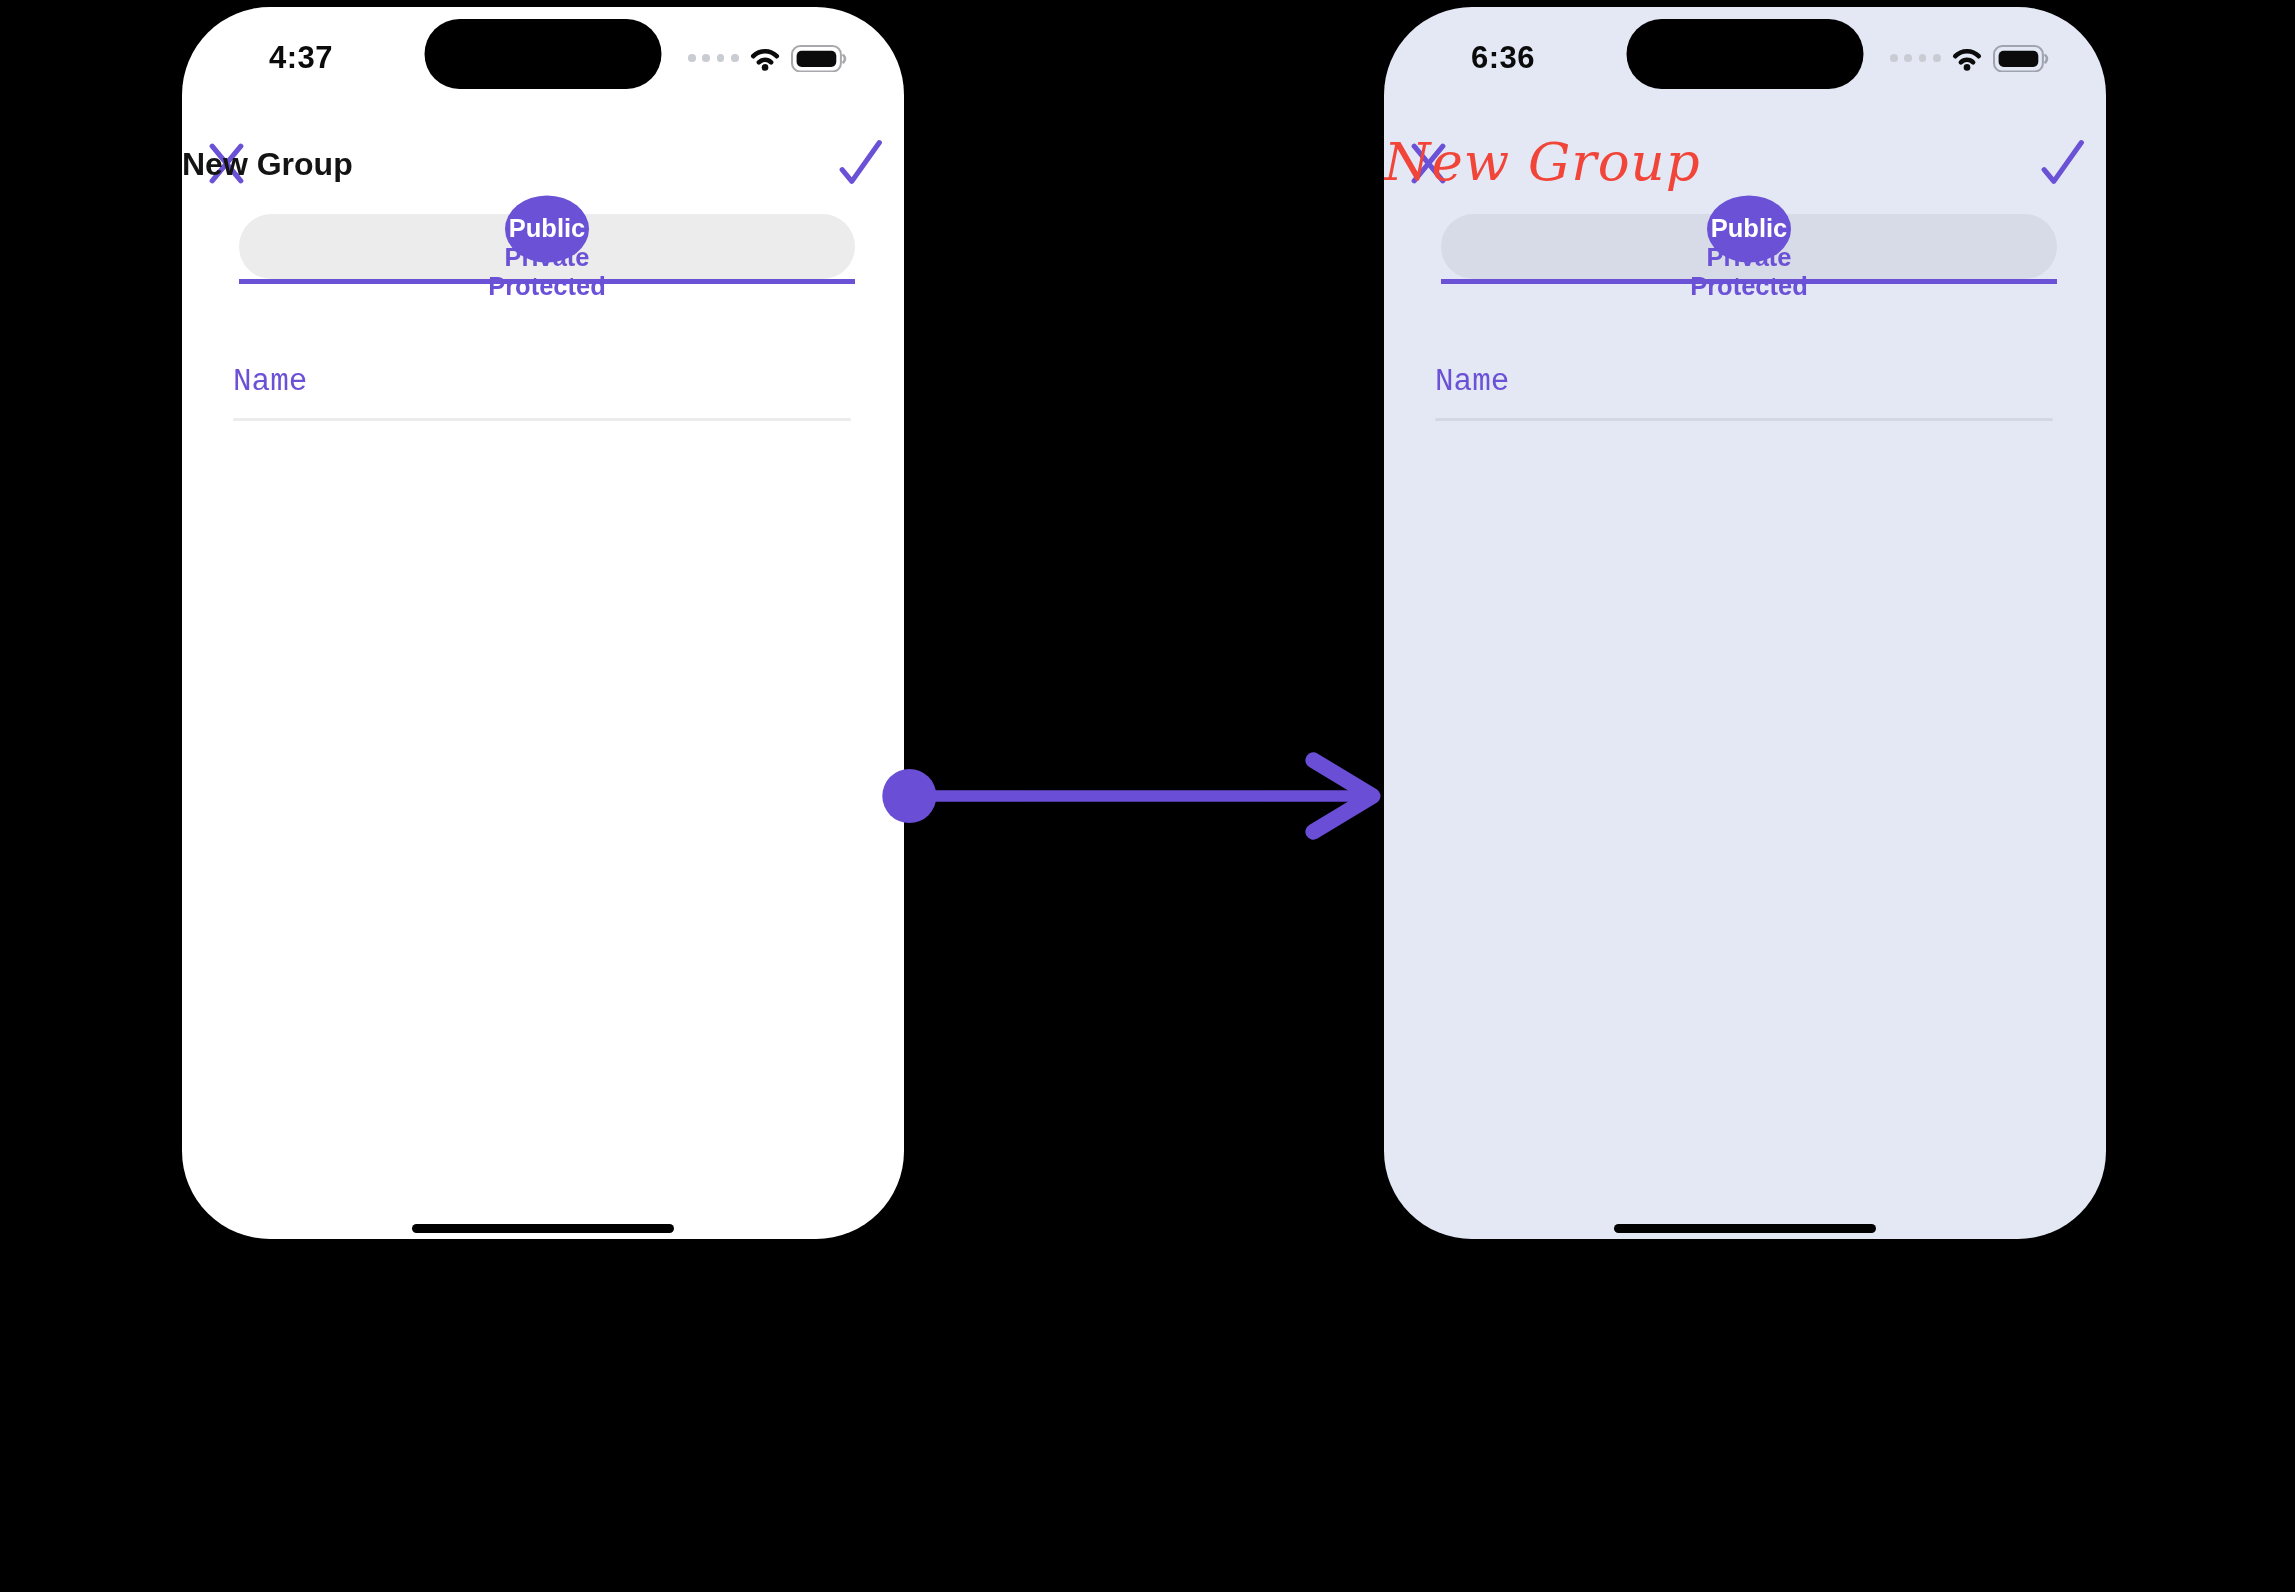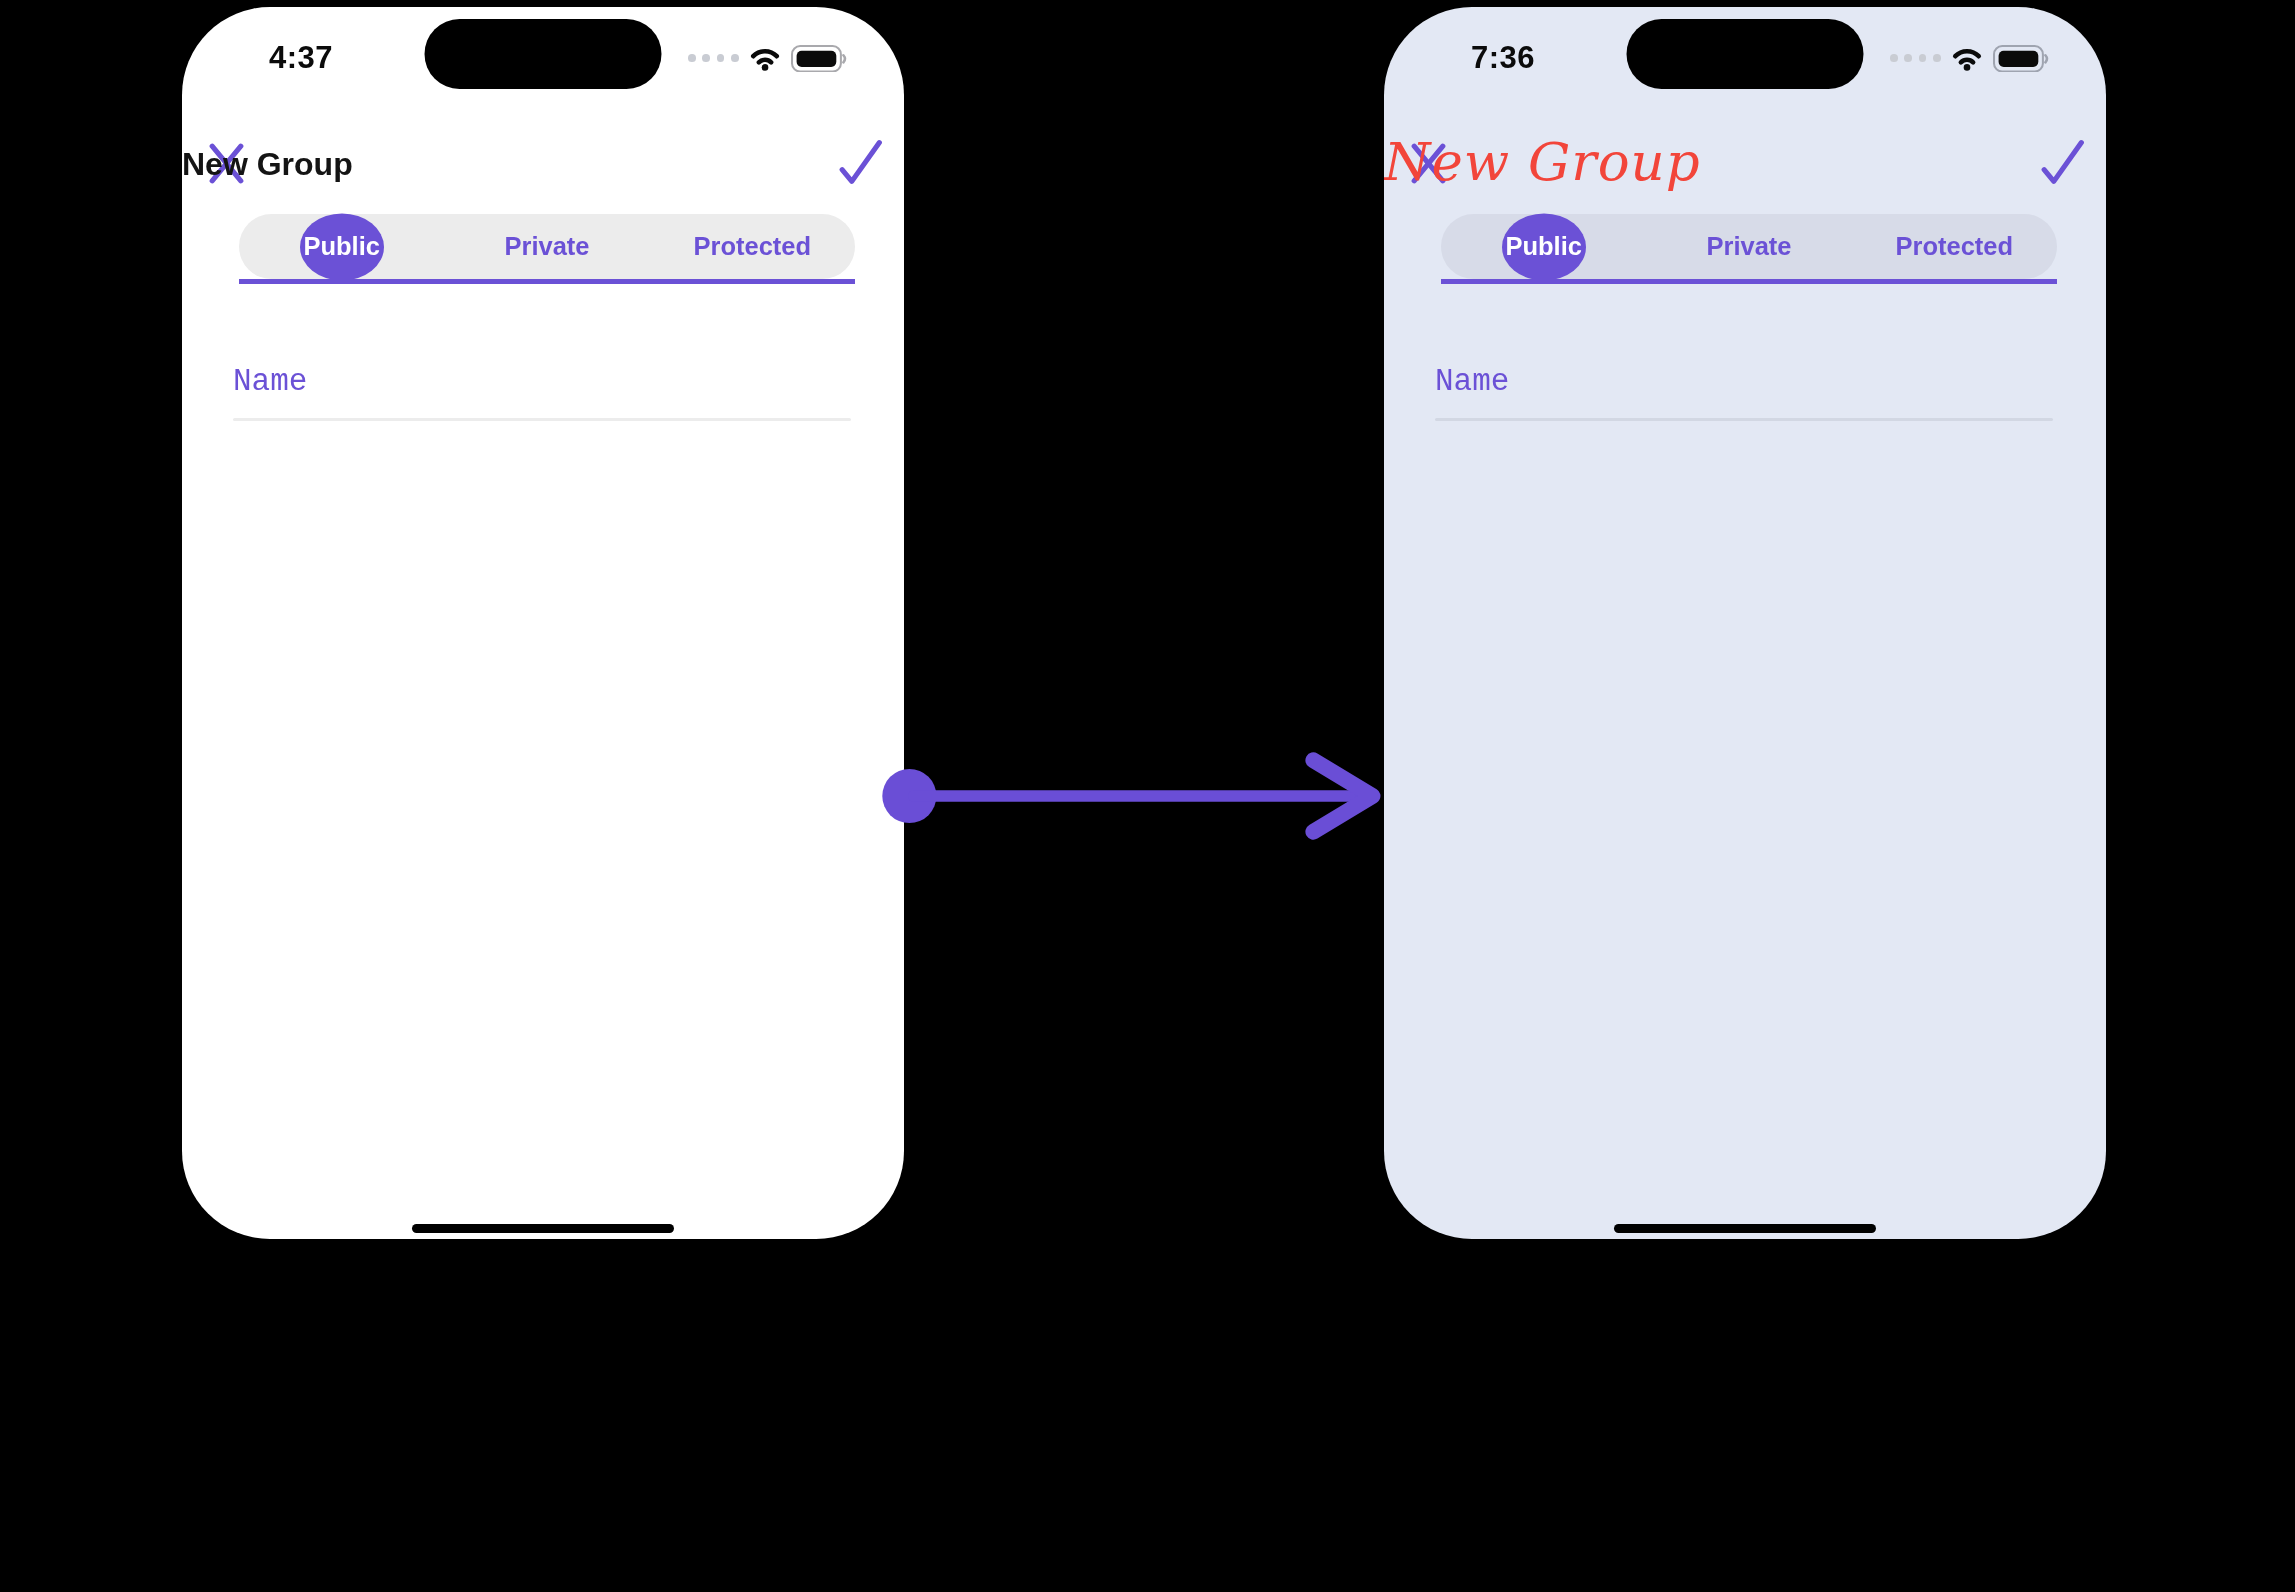--- a/index.html
+++ b/index.html
@@ -28,21 +28,21 @@
   .nav-close { position:absolute; left:25.5px; top:134px; width:37px; height:45px; }
   .nav-title { position:absolute; left:0; top:139px; width:100%; 
                font-size:32px; font-weight:600; color:#141414; }
   .phone--right .nav-title { font-family:"DejaVu Serif", serif; font-style:italic;
                font-weight:400; font-size:53px; color:#f2453a; top:124px;
                letter-spacing:1px; }
   .nav-confirm { position:absolute; right:21.4px; top:132px; width:44px; height:48px; }
 
   
   .segmented { position:absolute; left:57px; top:207px; width:616px; height:65px;
-               border-radius:33px; background:#ececec; display:flex; }
+               border-radius:33px; background:#ececec; display:flex;flex-direction:column; }
   .phone--right .segmented { background:#d7dbe8; }
   .segment { flex:1; position:relative; display:flex; align-items:center;
              justify-content:center; font-size:25.5px; font-weight:600;
              color:#6b51d6; cursor:pointer; }
   .segment .bubble { position:absolute; left:50%; top:50%;
              transform:translate(-50%,-50%); width:84px; height:67px;
              border-radius:50%; background:#6b51d6; }
   .segment .seg-label { position:relative; z-index:1; }
   .segment--selected .seg-label { color:#ffffff; }
   .segmented-underline { position:absolute; left:57px; top:272px; width:616px;
@@ -132,21 +132,21 @@
   </div>
 
   <svg class="transition-arrow" width="526" height="92" viewBox="0 0 1030 180">
     <circle cx="81" cy="90" r="53" fill="#6a4ed6"></circle>
     <line x1="90" y1="90" x2="950" y2="90" stroke="#6a4ed6" stroke-width="23" stroke-linecap="round"></line>
     <polyline points="872,20 988,90 872,160" fill="none" stroke="#6a4ed6" stroke-width="31" stroke-linecap="round" stroke-linejoin="round"></polyline>
   </svg>
 
   <div class="phone phone--right">
 
-    <div class="status-time">7:36</div>
+    <div class="status-time">6:36</div>
     <div class="dynamic-island"></div>
 
     <div class="status-icons">
       <span class="cell-dots">
         <i></i>
           <i></i>
           <i></i>
           <i></i>
       </span>
       <span>

